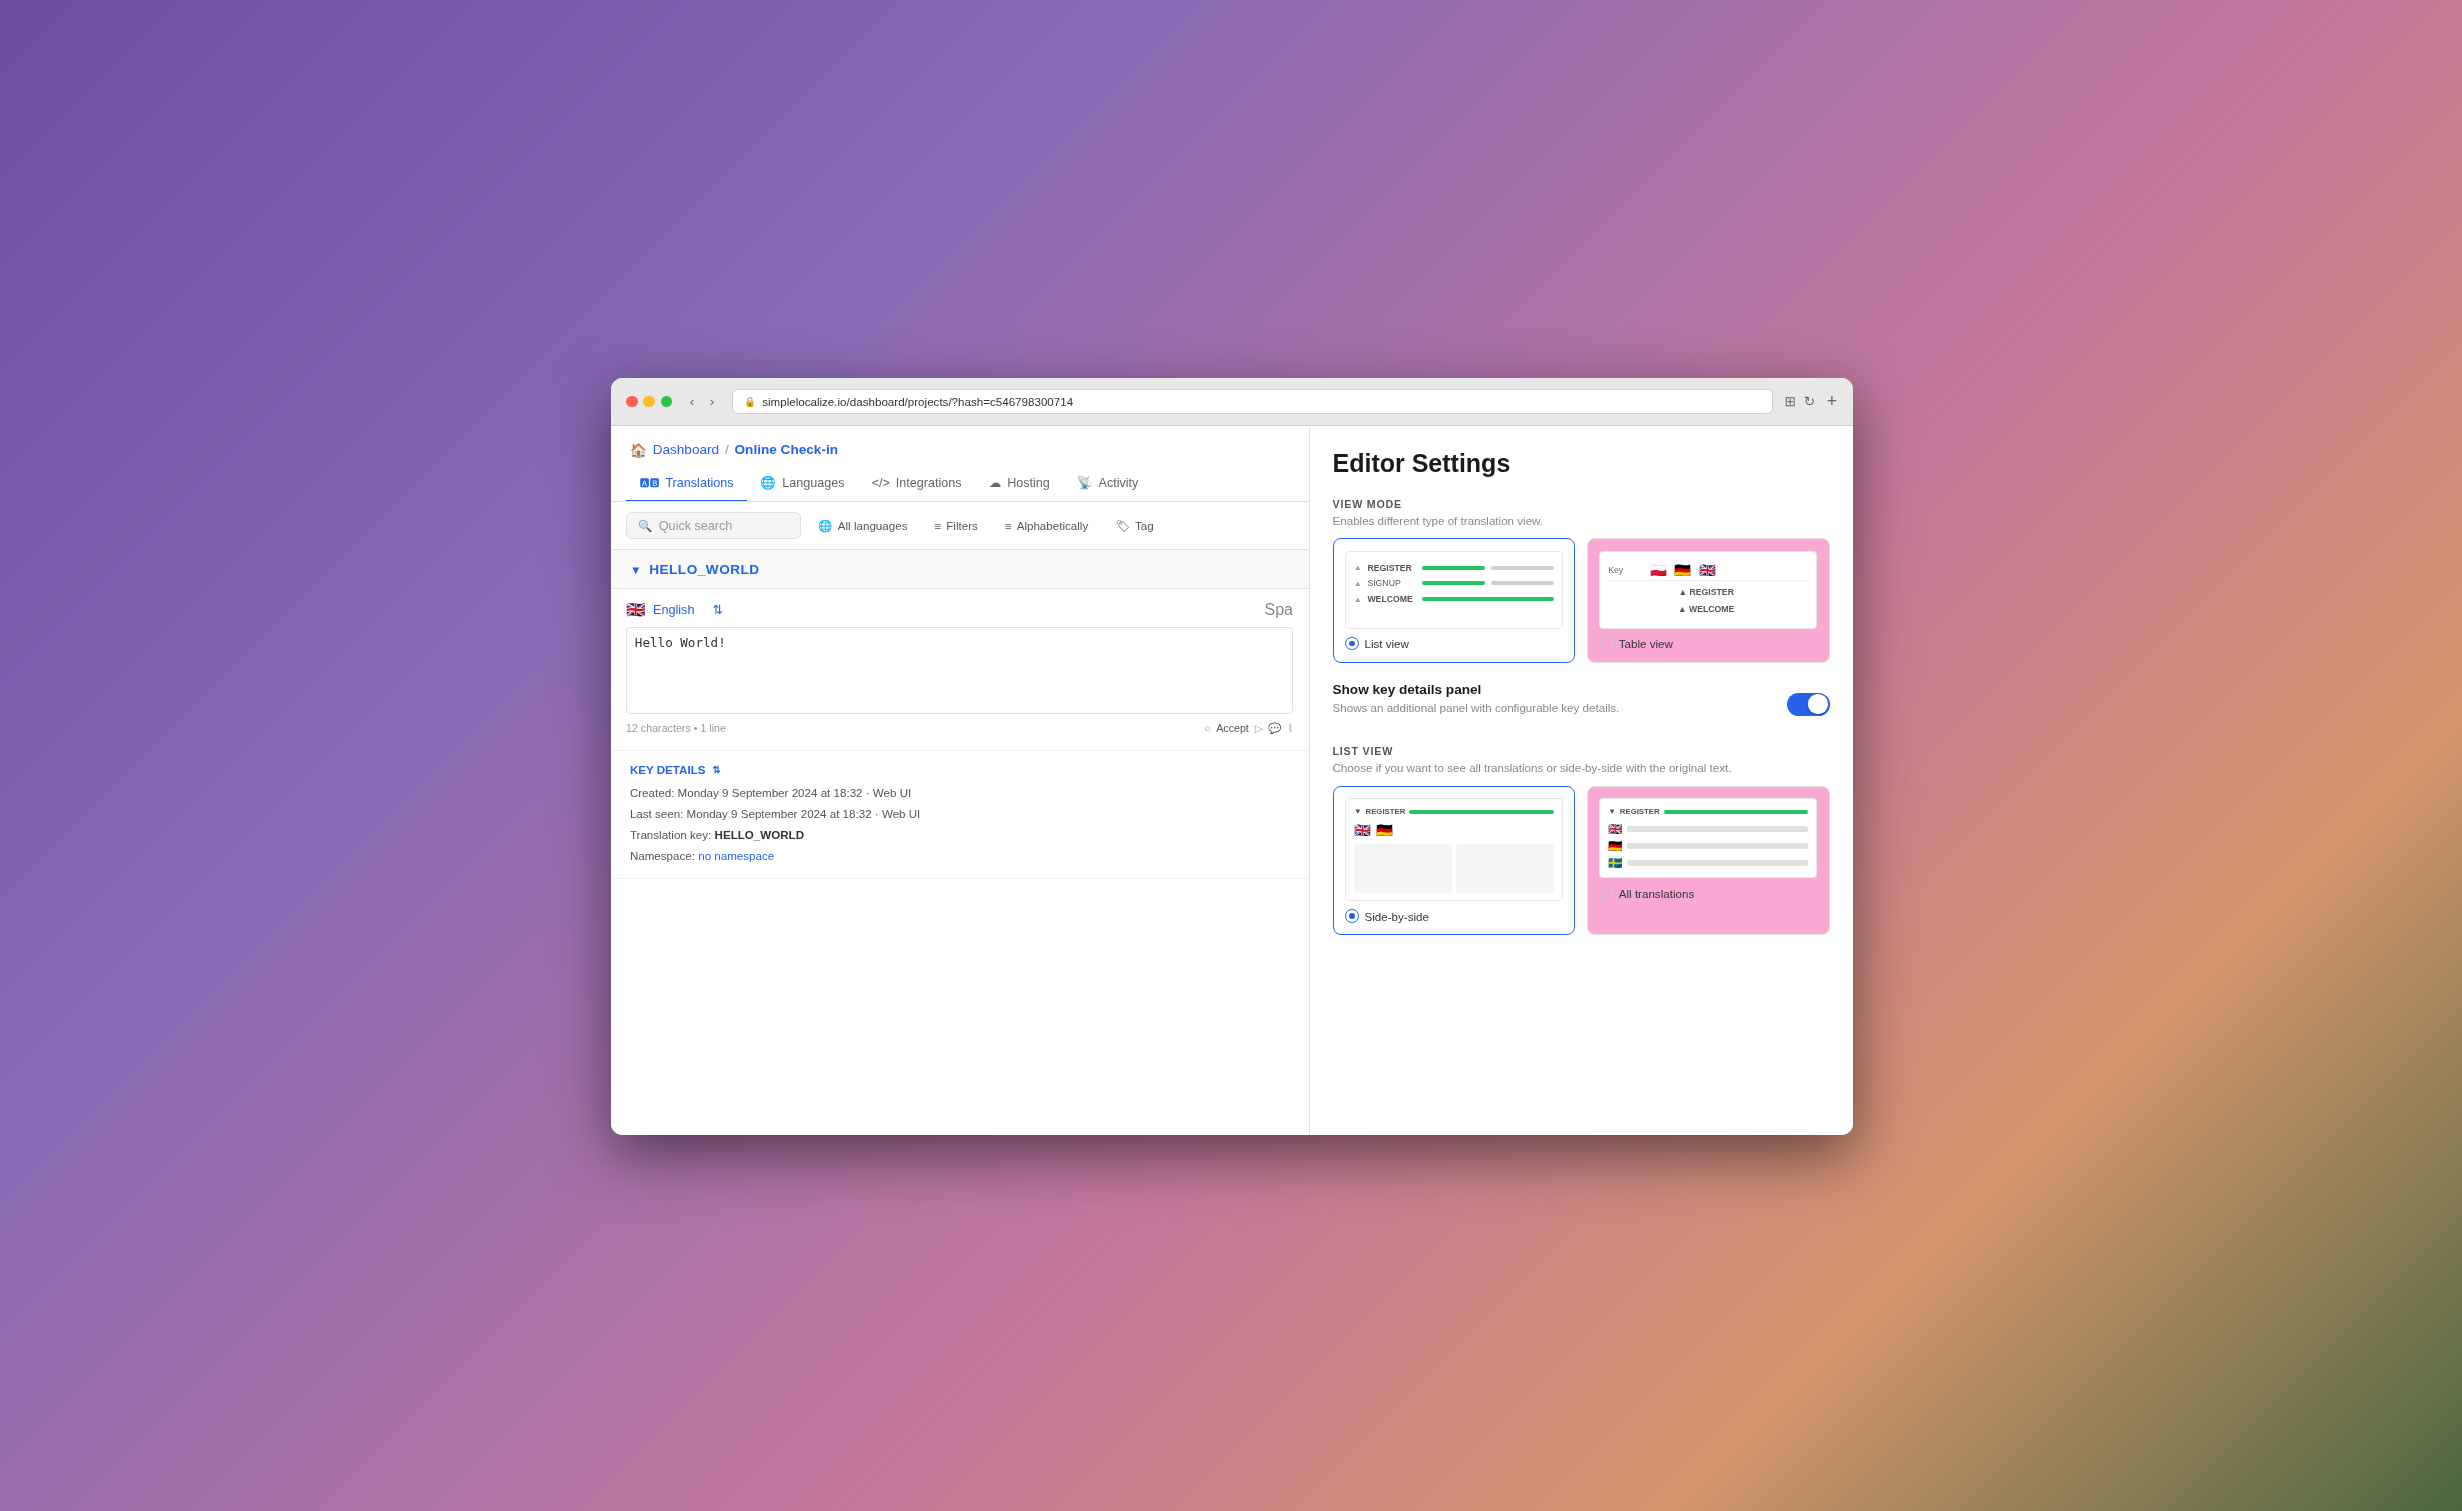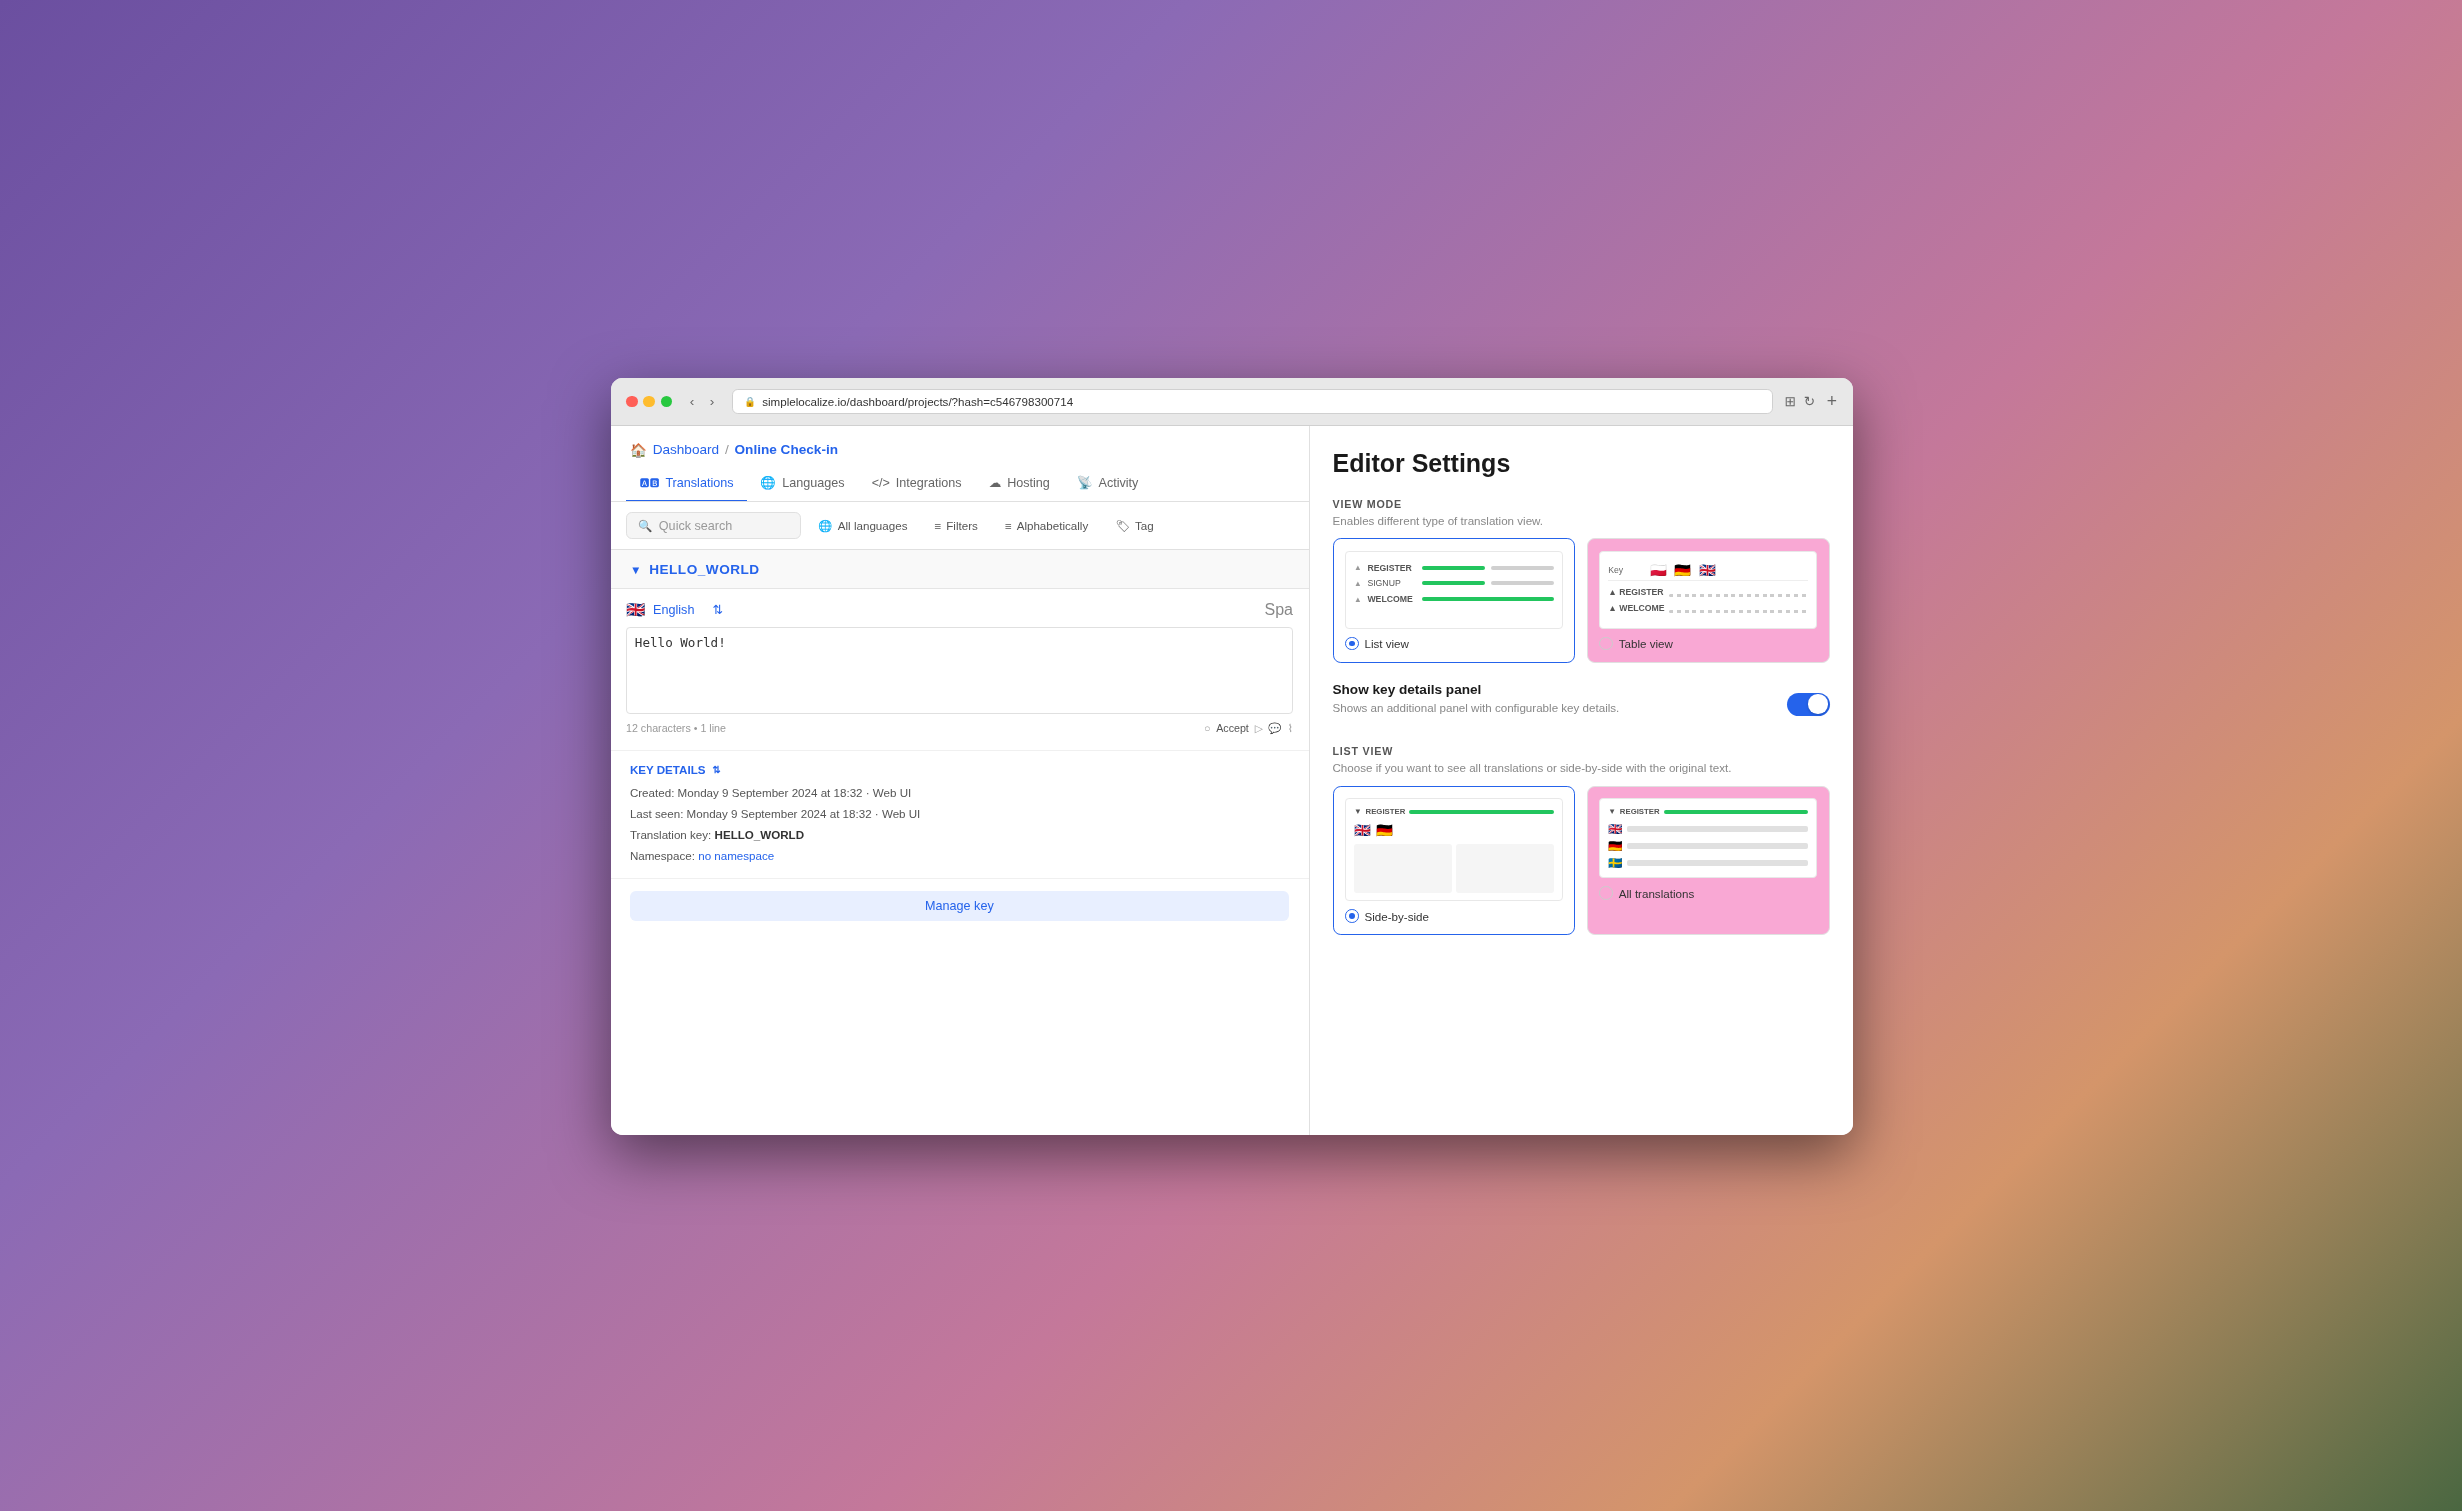--- a/index.html
+++ b/index.html
@@ -330,23 +330,24 @@
     .table-preview-header {
       display: flex;
       align-items: center;
       gap: 7.8px;
       padding: 1.9px 0;
       border-bottom: 1px solid #eee;
       margin-bottom: 3.9px;
     }
     .table-preview-row {
       display: flex;
-      align-items: flex-end;
+      align-items: center;
       gap: 1px;
       padding: 2.9px 0;
+      flex-direction: column;
     }
     .wavy-line {
       flex: 1;
       height: 2.9px;
       background: repeating-linear-gradient(90deg, #ccc 0px, #ccc 3.9px, transparent 3.9px, transparent 7.8px);
       border-radius: 1.9px;
     }
     .toggle-row {
       display: flex;
       align-items: center;
@@ -525,21 +526,20 @@
         <div class="key-detail-text">Created: Monday 9 September 2024 at 18:32 · Web UI</div>
         <div class="key-detail-text">Last seen: Monday 9 September 2024 at 18:32 · Web UI</div>
         <div class="key-detail-text">
           Translation key: <strong>HELLO_WORLD</strong>
         </div>
         <div class="key-detail-text">
           Namespace: <span style="color:#2563eb">no namespace</span>
         </div>
       </div>
 
-      <button class="manage-btn">Manage key</button>
     </div>
 
     <div class="right-panel">
       <h1 class="editor-title">Editor Settings</h1>
 
       <div>
         <div class="settings-section-title">VIEW MODE</div>
         <div class="settings-section-desc">Enables different type of translation view.</div>
         <div class="view-options">
 

